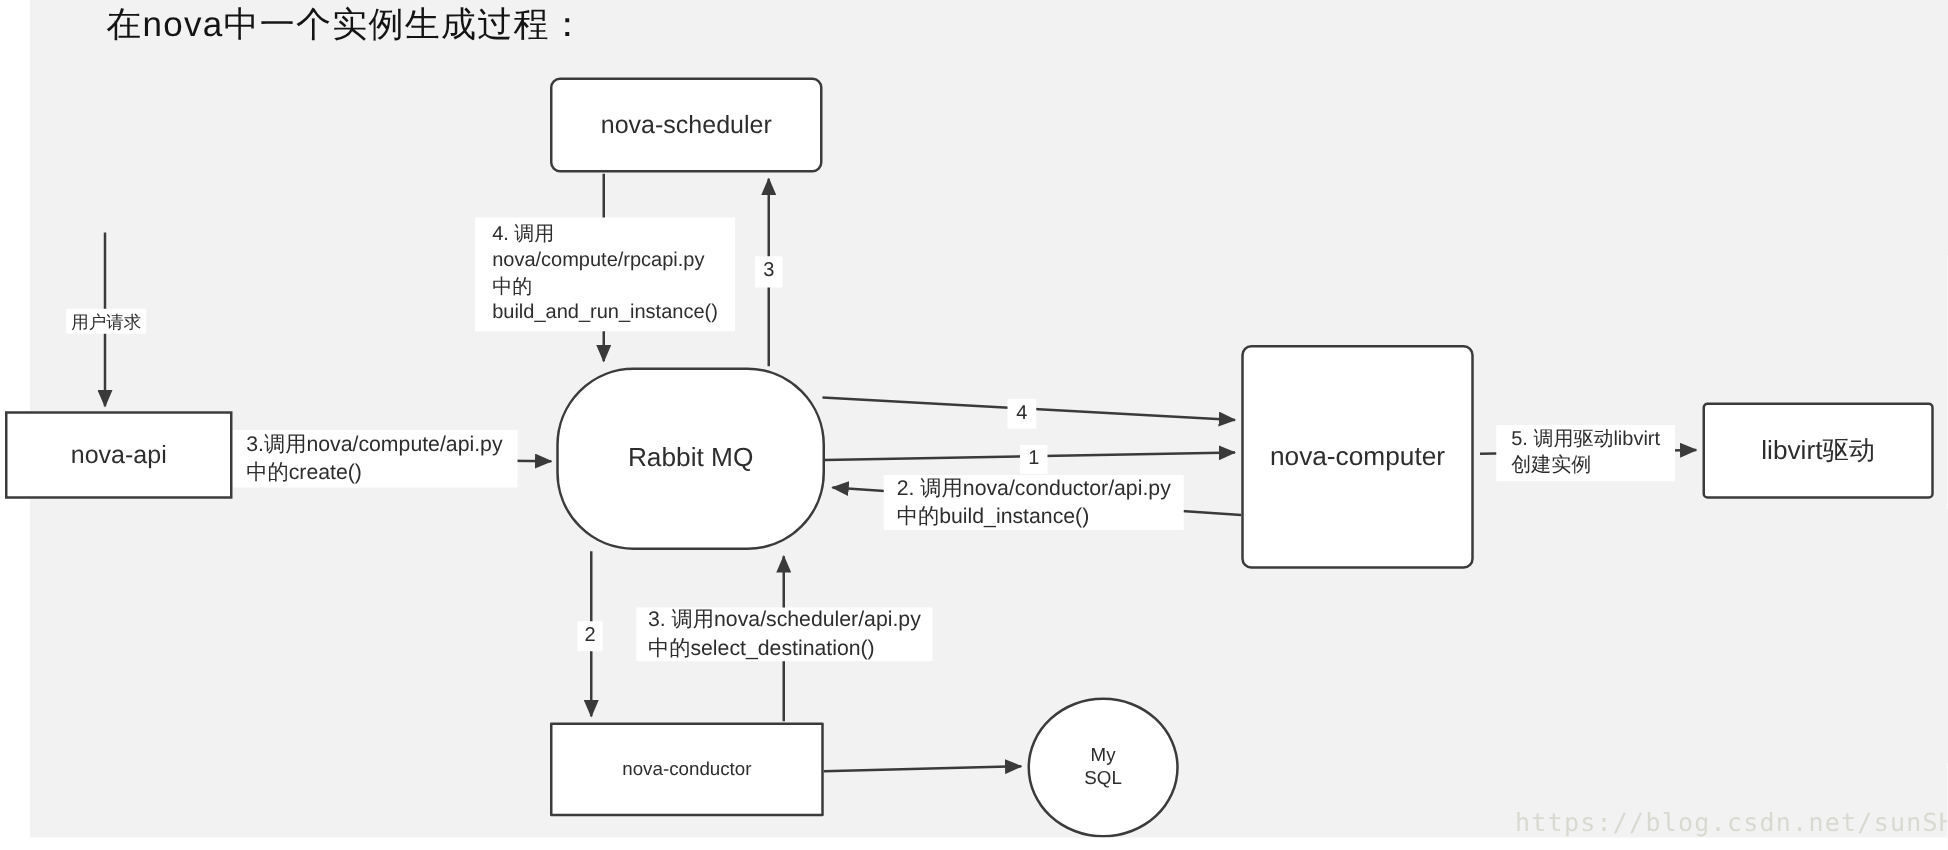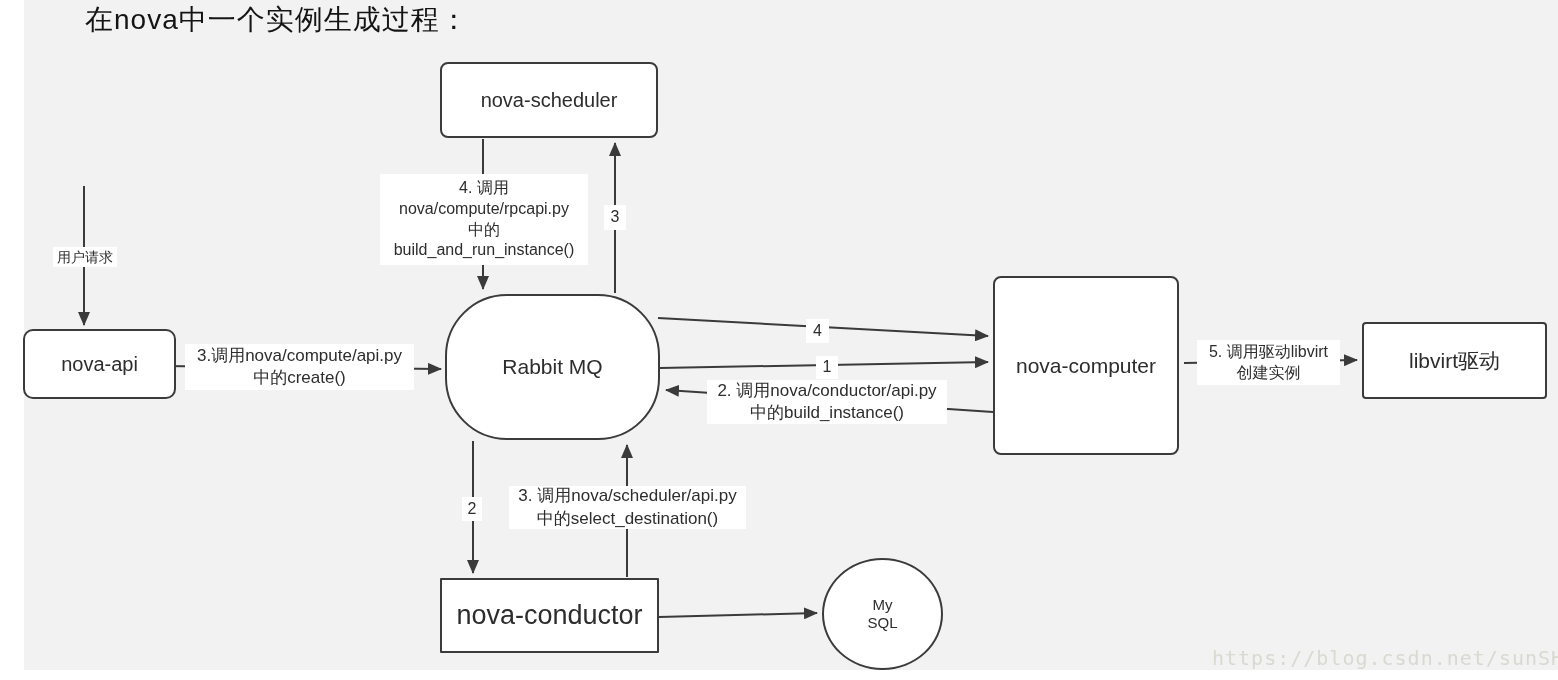--- a/index.html
+++ b/index.html
@@ -21,21 +21,21 @@
   svg.layer line{stroke:#3a3a3a;stroke-width:2;}
   .node{
     position:absolute;background:#ffffff;border:2px solid #3b3b3b;
     display:flex;align-items:center;justify-content:center;
     box-sizing:border-box;text-align:center;font-size:20px;color:#2d2d2d;
     white-space:pre-line;line-height:1.2;
   }
   .elabel{
     position:absolute;background:#ffffff;color:#2d2d2d;
     display:flex;align-items:center;justify-content:center;
-    text-align:center;white-space:pre-line;box-sizing:border-box;
+    white-space:pre-line;box-sizing:border-box;
     line-height:1.3;
   }
   .watermark{
     position:absolute;left:1212px;top:646px;
     font-family:"DejaVu Sans Mono",monospace;
     font-size:20px;color:#d9d9d1;letter-spacing:1px;
     white-space:nowrap;
   }
 </style>
 </head>
@@ -78,25 +78,25 @@
   <div class="elabel" style="left:816px;top:356px;width:22px;height:23px;font-size:16px;">1</div>
   <div class="elabel" style="left:707px;top:380px;width:240px;height:44px;font-size:17px;">2. 调用nova/conductor/api.py
 中的build_instance()</div>
   <div class="elabel" style="left:462px;top:497px;width:20px;height:24px;font-size:16px;">2</div>
   <div class="elabel" style="left:509px;top:486px;width:237px;height:43px;font-size:17px;">3. 调用nova/scheduler/api.py
 中的select_destination()</div>
   <div class="elabel" style="left:1197px;top:340px;width:143px;height:45px;font-size:16px;">5. 调用驱动libvirt
 创建实例</div>
 
   <div class="node" style="left:440px;top:62px;width:218px;height:76px;border-radius:8px;">nova-scheduler</div>
-  <div class="node" style="left:23px;top:329px;width:153px;height:70px;border-radius:10px;">nova-api</div>
+  <div class="node" style="left:4px;top:329px;width:182px;height:70px;border-radius:0;">nova-api</div>
   <div class="node" style="left:445px;top:294px;width:215px;height:146px;border-radius:62px;font-size:21px;">Rabbit MQ</div>
   <div class="node" style="left:993px;top:276px;width:186px;height:179px;border-radius:8px;font-size:21px;">nova-computer</div>
   <div class="node" style="left:1362px;top:322px;width:185px;height:77px;border-radius:4px;font-size:21px;">libvirt驱动</div>
-  <div class="node" style="left:440px;top:578px;width:219px;height:75px;border-radius:1px;font-size:27px;">nova-conductor</div>
+  <div class="node" style="left:440px;top:578px;width:219px;height:75px;border-radius:1px;font-size:15px;">nova-conductor</div>
   <div class="node" style="left:822px;top:558px;width:121px;height:112px;border-radius:50%;font-size:15px;">My
 SQL</div>
 
   <div class="strip-bottom"></div>
 
   <div class="watermark">https://blog.csdn.net/sunSHINEEzy</div>
 
 </div>
 
 </body></html>

